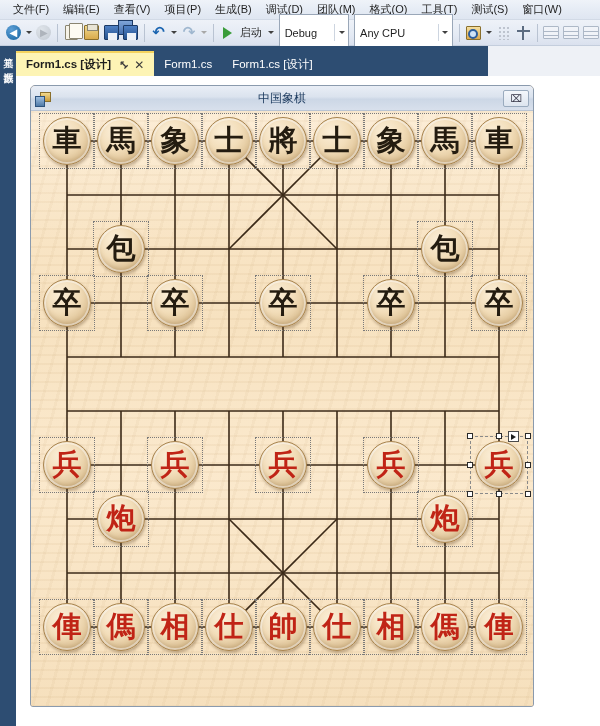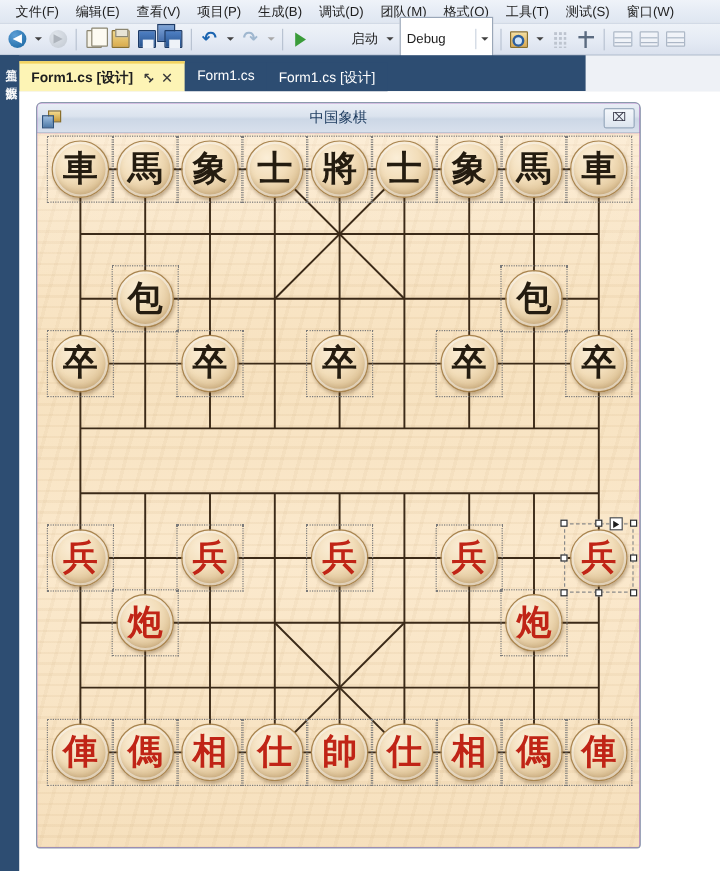--- a/index.html
+++ b/index.html
@@ -113,21 +113,21 @@
     font-family: "DejaVu Sans", sans-serif; font-weight: bold;
   }
   .arrow-redo { color: #9fb7cf; }
   .run-tri {
     width: 0; height: 0;
     border-top: 6px solid transparent;
     border-bottom: 6px solid transparent;
     border-left: 9px solid #3a9c3a;
   }
   #run-label {
-    font-size: 11px; color: #1e1e1e; padding: 0 3px 0 2px; white-space: nowrap; margin-left: 29px;
+    font-size: 11px; color: #1e1e1e; padding: 0 3px 0 2px; white-space: nowrap;
   }
   .combo {
     height: 37px;
     background: #ffffff;
     border: 1px solid #9aa7b8;
     display: flex; align-items: center;
     font-size: 11px; color: #1e1e1e;
     padding-left: 5px;
     margin: 0 2px;
     position: relative;
@@ -241,21 +241,21 @@
     left: 16px; top: 76px; right: 0; bottom: 0;
     background: #ffffff;
     overflow: hidden;
   }
 
   
   #winform {
     position: absolute;
     left: 14px; top: 9px;
     width: 504px; height: 622px;
-    background: #a21caf;
+    background: #fdba74;
     border: 1px solid #8a9aad;
     border-radius: 5px 5px 3px 3px;
     box-shadow: 0 0 0 1px rgba(255,255,255,.6) inset;
     overflow: hidden;
   }
   #form-titlebar {
     height: 25px;
     background: linear-gradient(to bottom, #e9eef6 0%, #dbe3ee 45%, #ccd7e6 55%, #d8e0ec 100%);
     border-bottom: 1px solid #b9c4d3;
     display: flex; align-items: center;
@@ -437,20 +437,26 @@
   <div class="tb-caret">
       <i class="caret-tri"></i>
     </div>
 
   <div class="combo" id="combo-config">
     <span class="cbtext">Debug</span>
     <span class="cbarrow">
         <i class="caret-tri"></i>
       </span>
   </div>
+  <div class="combo" id="combo-platform">
+    <span class="cbtext">Any CPU</span>
+    <span class="cbarrow">
+        <i class="caret-tri"></i>
+      </span>
+  </div>
 
   <div class="tb-sep"></div>
   <div class="tb-btn">
       <i class="ic-findbox"></i>
     </div>
   <div class="tb-caret">
       <i class="caret-tri"></i>
     </div>
   <div class="tb-btn">
       <i class="ic-dots"></i>

